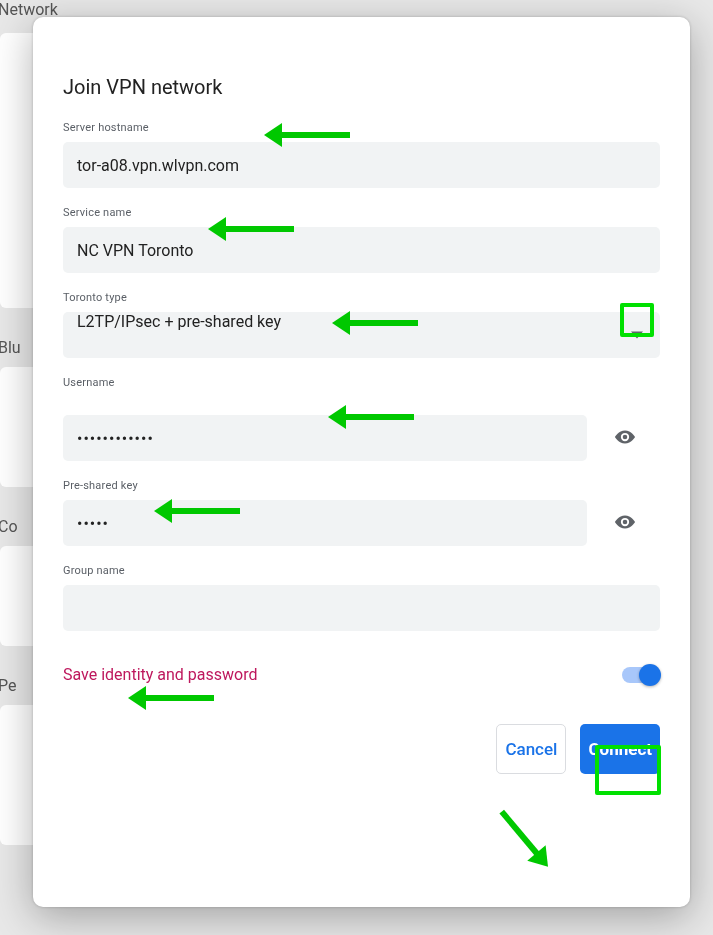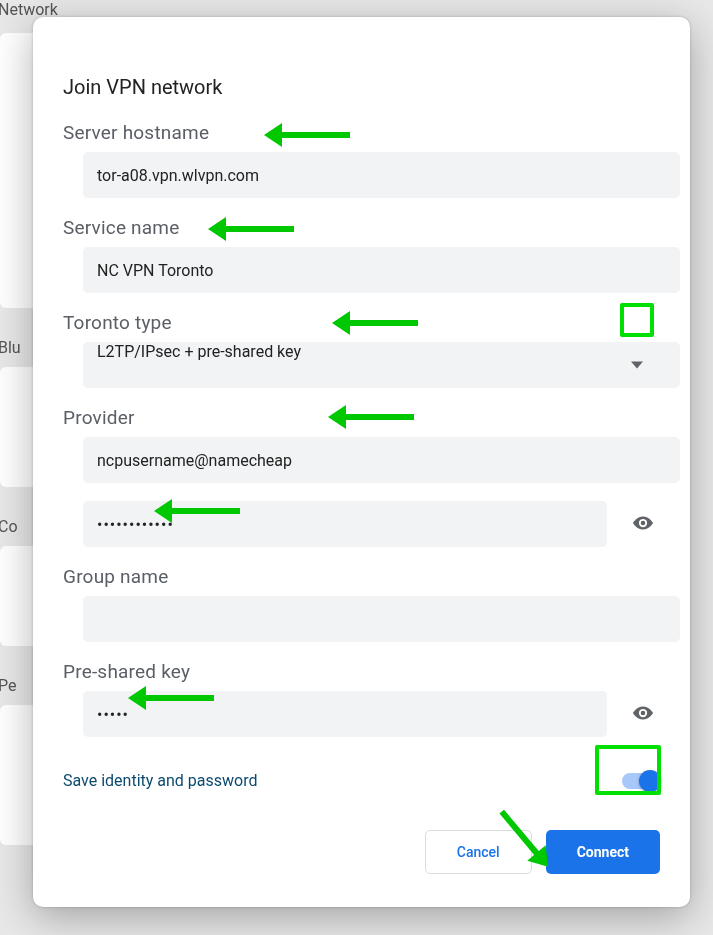--- a/index.html
+++ b/index.html
@@ -47,38 +47,37 @@
   }
   .dialog-title {
     font-size: 20px;
     font-weight: 400;
     color: #222;
     margin-bottom: 22px;
     margin-top: 28px;
   }
   .field { margin-bottom: 18px; position: relative; }
   .field-label {
-    font-size: 19px;
+    font-size: 11px;
     color: #5a5f66;
     letter-spacing: .2px;
     margin-bottom: 8px;
     display: block;
   }
   .input-wrap { position: relative; }
   .text-input, .select-input {
     width: 100%;
     background: #f1f3f4;
     border: none;
     border-radius: 5px;
     height: 46px;
     padding: 0 14px;
     font-size: 16px;
     color: #222;
     font-family: inherit;
-    margin-left: 20px;
   }
   .select-input { appearance: none; padding-right: 40px; }
   .select-chevron {
     position: absolute;
     right: 8px; top: 50%; transform: translateY(-50%);
     width: 30px; height: 30px;
     display: flex; align-items: center; justify-content: center;
     pointer-events: none;
   }
   .pwd-row { display: flex; gap: 18px; align-items: center; }
@@ -87,39 +86,39 @@
     width: 40px; height: 40px; border: none; background: transparent;
     display:flex; align-items:center; justify-content:center;
     color:#5f6368; cursor: pointer; border-radius:50%;
   }
 
   .toggle-row {
     display: flex; justify-content: space-between; align-items: center;
     margin-top: 16px;
     padding-right: 2px;
   }
-  .toggle-label { font-size: 16px; color: #0c4a6e; }
+  .toggle-label { font-size: 16px; color: #be185d; }
   .switch {
     position: relative; width: 36px; height: 16px;
     background: #a8c7fa; border-radius: 10px;
     cursor: pointer;
   }
   .switch .knob {
     position: absolute; right: -3px; top: -3px;
     width: 22px; height: 22px; border-radius: 50%;
     background: #1a73e8;
     box-shadow: 0 1px 3px rgba(0,0,0,.3);
   }
 
   .actions {
     display:flex; justify-content:flex-end; gap:14px; margin-top:40px;
   }
   .btn {
-    height: 44px; padding: 0 31px; border-radius: 5px;
-    font-size: 14px; font-weight: 500; cursor: pointer;
+    height: 50px; padding: 0 8px; border-radius: 5px;
+    font-size: 17px; font-weight: 500; cursor: pointer;
     display:flex; align-items:center; justify-content:center;
     font-family: inherit;
   }
   .btn-secondary {
     background:#fff; color:#1a73e8; border:1px solid #dadce0;
   }
   .btn-primary {
     background:#1a73e8; color:#fff; border:none;font-weight:bold;
   }
 
@@ -197,60 +196,57 @@
       <div class="select-input" role="button" tabindex="0">L2TP/IPsec + pre-shared key</div>
       <span class="select-chevron">
         <svg width="12" height="12" viewBox="0 0 10 6">
             <path d="M0 0l5 6 5-6z" fill="#5f6368"></path>
           </svg>
       </span>
     </div>
   </div>
 
   <div class="field">
-    <label class="field-label">Provider</label>
-    <div class="input-wrap">
-      <input class="text-input" value="ncpusername@namecheap" style="">
-    </div>
+    <label class="field-label">Username</label>
   </div>
 
   <div class="field">
     <div class="pwd-row">
       <input type="text" class="text-input" value="••••••••••••" style="">
       <button class="eye-btn">
         <span>
           <svg width="22" height="22" viewBox="0 0 24 24" fill="#5f6368">
               <path d="M12 5c-7 0-11 7-11 7s4 7 11 7 11-7 11-7-4-7-11-7zm0 11.5A4.5 4.5 0 1 1 16.5 12 4.5 4.5 0 0 1 12 16.5zm0-7A2.5 2.5 0 1 0 14.5 12 2.5 2.5 0 0 0 12 9.5z"></path>
             </svg>
         </span>
       </button>
-    </div>
-  </div>
-
-  <div class="field">
-    <label class="field-label">Group name</label>
-    <div class="input-wrap">
-      <input class="text-input" value="" style="">
     </div>
   </div>
 
   <div class="field">
     <label class="field-label">Pre-shared key</label>
     <div class="pwd-row">
       <input type="text" class="text-input" value="•••••" style="">
       <button class="eye-btn">
         <span>
           <svg width="22" height="22" viewBox="0 0 24 24" fill="#5f6368">
               <path d="M12 5c-7 0-11 7-11 7s4 7 11 7 11-7 11-7-4-7-11-7zm0 11.5A4.5 4.5 0 1 1 16.5 12 4.5 4.5 0 0 1 12 16.5zm0-7A2.5 2.5 0 1 0 14.5 12 2.5 2.5 0 0 0 12 9.5z"></path>
             </svg>
         </span>
       </button>
     </div>
   </div>
 
+  <div class="field">
+    <label class="field-label">Group name</label>
+    <div class="input-wrap">
+      <input class="text-input" value="" style="">
+    </div>
+  </div>
+
   <div class="toggle-row">
     <span class="toggle-label">Save identity and password</span>
     <div class="switch">
       <div class="knob"></div>
     </div>
   </div>
 
   <div class="actions">
     <button class="btn btn-secondary">Cancel</button>
     <button class="btn btn-primary">Connect</button>

